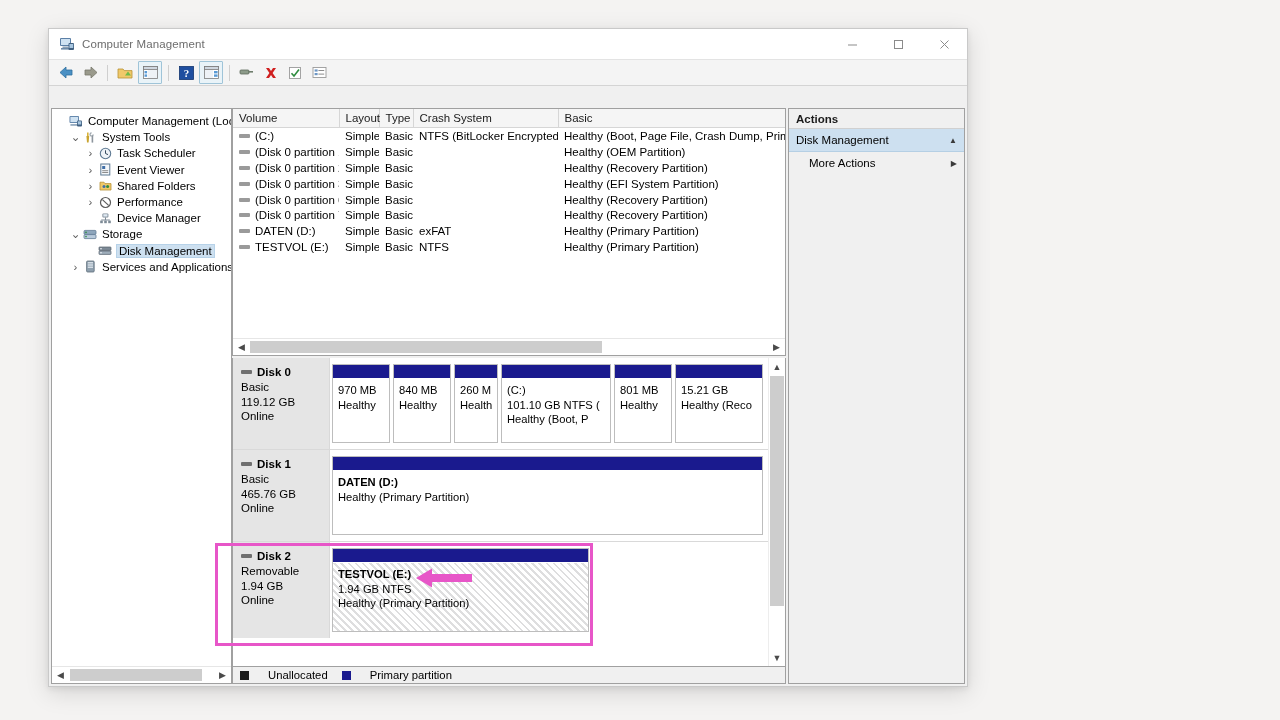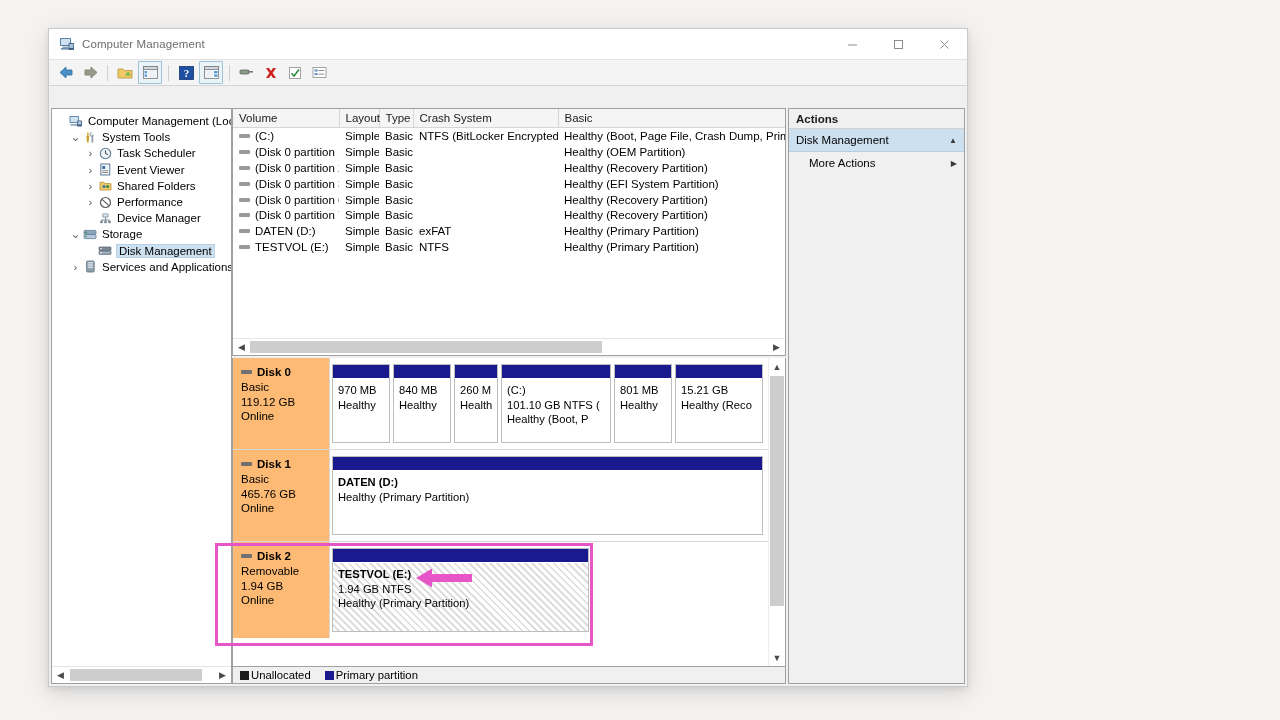--- a/index.html
+++ b/index.html
@@ -91,21 +91,21 @@
 
   
   .graphpane{
     flex:1;background:#fff;border:1px solid #a0a0a0;border-top:0;
     box-sizing:border-box;position:relative;overflow:hidden;margin-top:2px;
   }
   .graphscrollwrap{position:absolute;left:0;top:0;right:16px;bottom:17px;overflow:hidden;}
   .diskrow{display:flex;border-bottom:1px solid #d9d9d9;box-sizing:border-box;}
   .diskinfo{
     width:97px;flex:none;border-right:1px solid #d9d9d9;
-    padding:8px 0 6px 8px;box-sizing:border-box;background:#fdba74;
+    padding:8px 0 6px 8px;box-sizing:border-box;background:#e5e5e5;
   }
   .diskname{font-size:11.5px;font-weight:bold;color:#000;display:flex;align-items:center;margin-bottom:2px;}
   .diskname .dd{display:inline-block;width:11px;height:4px;background:#6f6f6f;border-radius:1px;margin-right:5px;}
   .diskmeta{font-size:11.5px;color:#000;line-height:14.6px;}
   .diskparts{flex:1;padding:6px 6px 6px 2px;display:flex;gap:3px;box-sizing:border-box;min-width:0;}
   .part{position:relative;display:flex;flex-direction:column;background:#fff;border:1px solid #bdbdbd;box-sizing:border-box;}
   .part .cap{height:14px;background:#1a1a8e;border-bottom:1px solid #fff;box-sizing:border-box;}
   .part .pbody{flex:1;padding:4px 5px 2px 5px;font-size:11.2px;line-height:14.5px;color:#000;overflow:hidden;white-space:nowrap;}
   .part .pbody b{font-weight:bold;}
   .part.hatch .pbody{
@@ -119,21 +119,21 @@
   .vs-arrow.bot{position:absolute;bottom:0;left:0;right:0;}
   .vs-thumb{position:absolute;left:1px;right:1px;top:18px;height:230px;background:#cdcdcd;}
 
   .legend{
     height:17px;background:#f0f0f0;border:1px solid #a0a0a0;border-top:0;box-sizing:border-box;
     display:flex;align-items:center;padding-left:7px;gap:5px;font-size:11.3px;color:#000;
   }
   .swatch{width:9px;height:9px;display:inline-block;}
   .sw-unalloc{background:#1c1c1c;}
   .sw-prim{background:#1a1a8e;}
-  .legend .lgitem{display:flex;align-items:center;gap:2px;margin-right:9px;}
+  .legend .lgitem{display:flex;align-items:center;gap:19px;margin-right:9px;}
 
   
   .actions{
     width:177px;flex:none;background:#f0f0f0;margin:2px 2px 2px 2px;
     border:1px solid #a0a0a0;box-sizing:border-box;position:relative;
   }
   .actions-hdr{height:19px;background:#f0f0f0;border-bottom:1px solid #d0d0d0;display:flex;align-items:center;padding-left:7px;font-size:11.5px;font-weight:bold;color:#1b1b1b;}
   .act-grp{
     height:22px;background:#cde0f0;border-bottom:1px solid #b5cfe4;
     display:flex;align-items:center;padding:0 7px;font-size:11.5px;color:#000;

